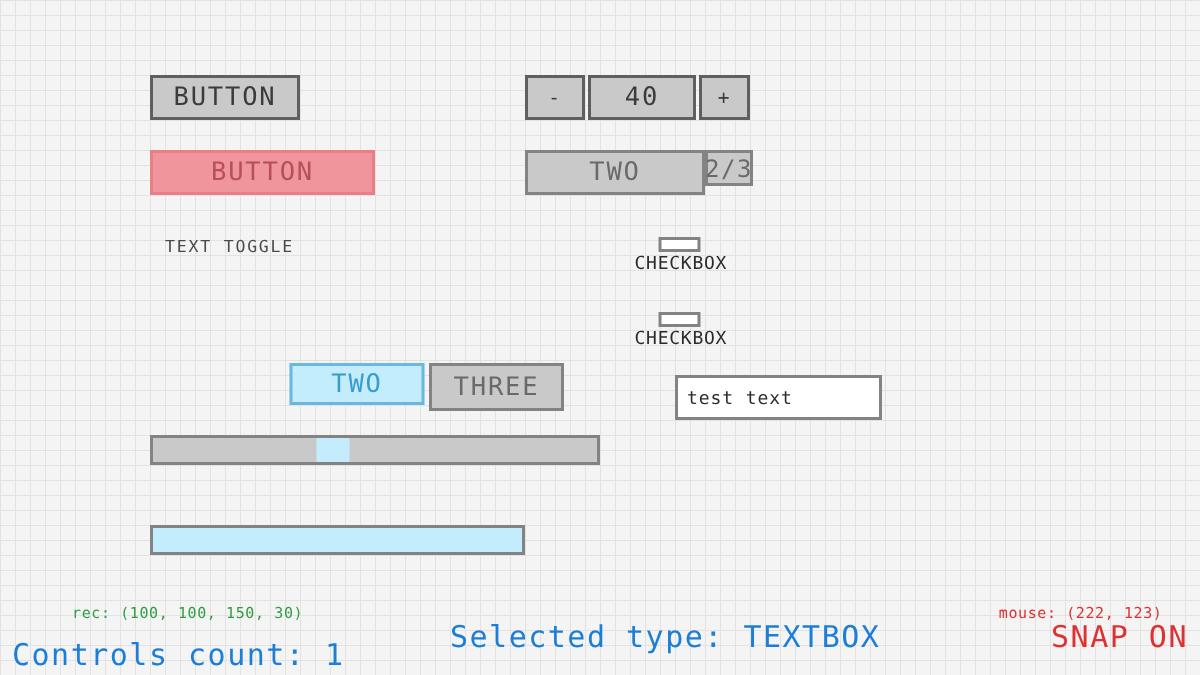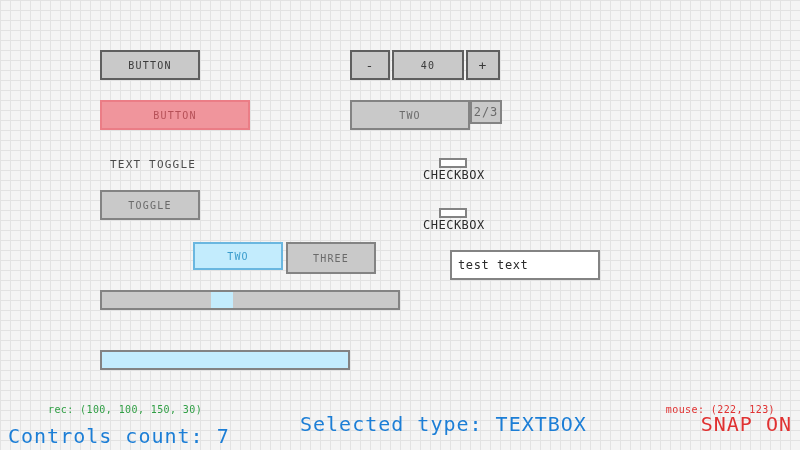--- a/index.html
+++ b/index.html
@@ -25,21 +25,21 @@
   .abs { position: absolute; box-sizing: border-box; }
 
   
   .ctrl {
     display: flex;
     align-items: center;
     justify-content: center;
     background: #c9c9c9;
     border: 2px solid #838383;
     color: #6a6a6a;
-    font-size: 10px;
+    font-size: 17px;
     letter-spacing: 1.2px;
     white-space: nowrap;
   }
   .ctrl.focused {
     border-color: #5f5f5f;
     color: #3b3b3b;
   }
   .ctrl.danger {
     background: #f0959c;
     border-color: #eb7d86;
@@ -56,21 +56,21 @@
     letter-spacing: 1.2px;
     display: flex;
     align-items: center;
   }
 
   
   .spin-btn { font-size: 13px; }
 
   
   .dropdown-index {
-    font-size: 12px;
+    font-size: 16px;
     letter-spacing: 1px;
   }
 
   
   .checkbox-box {
     background: #ffffff;
     border: 2px solid #838383;
   }
   .checkbox-row { display: flex; align-items: center; flex-direction: column; }
   .checkbox-label {
@@ -142,23 +142,20 @@
   </div>
 
   <div class="abs ctrl danger" style="left:100px; top:100px; width:150px; height:30px;">
     <span>BUTTON</span>
   </div>
 
   <div class="abs label-text" style="left:110px; top:155px; width:160px; height:18px;">
     <span>TEXT TOGGLE</span>
   </div>
 
-  <div class="abs ctrl" style="left:100px; top:190px; width:100px; height:30px;">
-    <span>TOGGLE</span>
-  </div>
 
   <div class="abs ctrl active" style="left:193px; top:242px; width:90px; height:28px;">
     <span>TWO</span>
   </div>
   <div class="abs ctrl" style="left:286px; top:242px; width:90px; height:32px;">
     <span>THREE</span>
   </div>
 
   <div class="abs slider-track" style="left:100px; top:290px; width:300px; height:20px;">
     <div class="slider-handle" style="left:109px; width:22px;"></div>
@@ -188,34 +185,34 @@
   <div class="abs checkbox-row" style="left:422px; top:158px; height:24px;">
     <div class="checkbox-box" style="width:24px; height:24px;"></div>
     <span class="checkbox-label">CHECKBOX</span>
   </div>
 
   <div class="abs checkbox-row" style="left:422px; top:208px; height:24px;">
     <div class="checkbox-box" style="width:24px; height:24px;"></div>
     <span class="checkbox-label">CHECKBOX</span>
   </div>
 
-  <div class="abs textbox" style="left:450px; top:250px; width:150px; height:30px;">
+  <div class="abs textbox" style="left:450px; top:250px; width:138px; height:30px;">
     <span>test text</span>
   </div>
 
   <div class="abs status-small c-green" style="left:10px; top:404px;">
     <span>rec: (100, 100, 150, 30)</span>
   </div>
 
   <div class="abs status-small c-red" style="right:25px; top:404px;">
     <span>mouse: (222, 123)</span>
   </div>
 
   <div class="abs status-big c-blue" style="left:8px; top:424px;">
-    <span>Controls count: 7</span>
+    <span>Controls count: 1</span>
   </div>
 
   <div class="abs status-big c-blue" style="left:300px; top:412px;">
     <span>Selected type: TEXTBOX</span>
   </div>
 
   <div class="abs status-big c-red" style="right:8px; top:412px;">
     <span>SNAP ON</span>
   </div>
 

